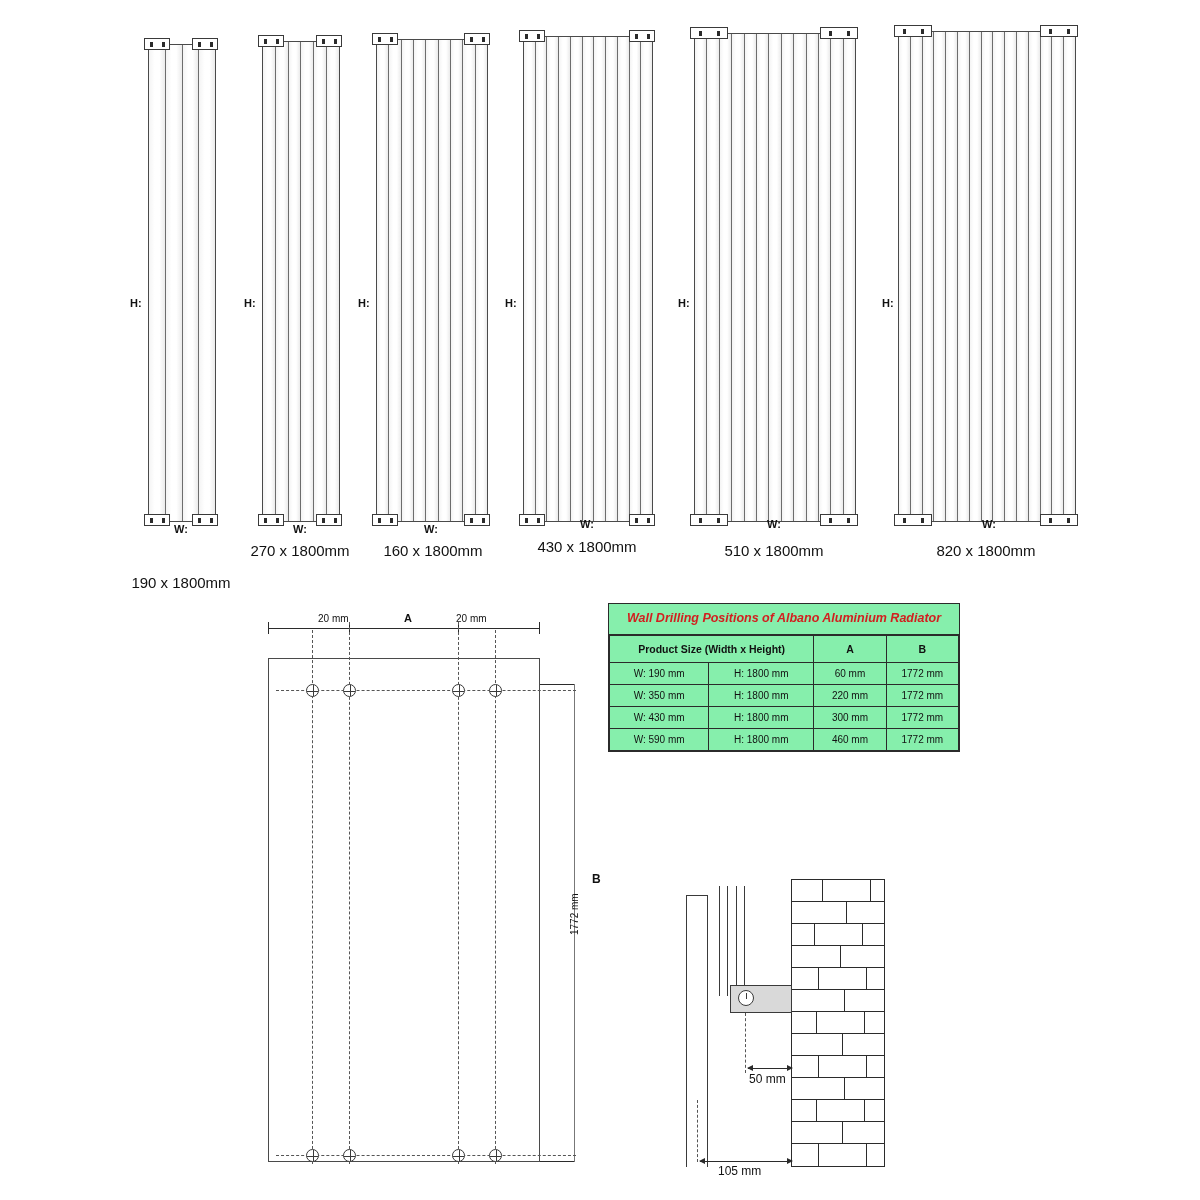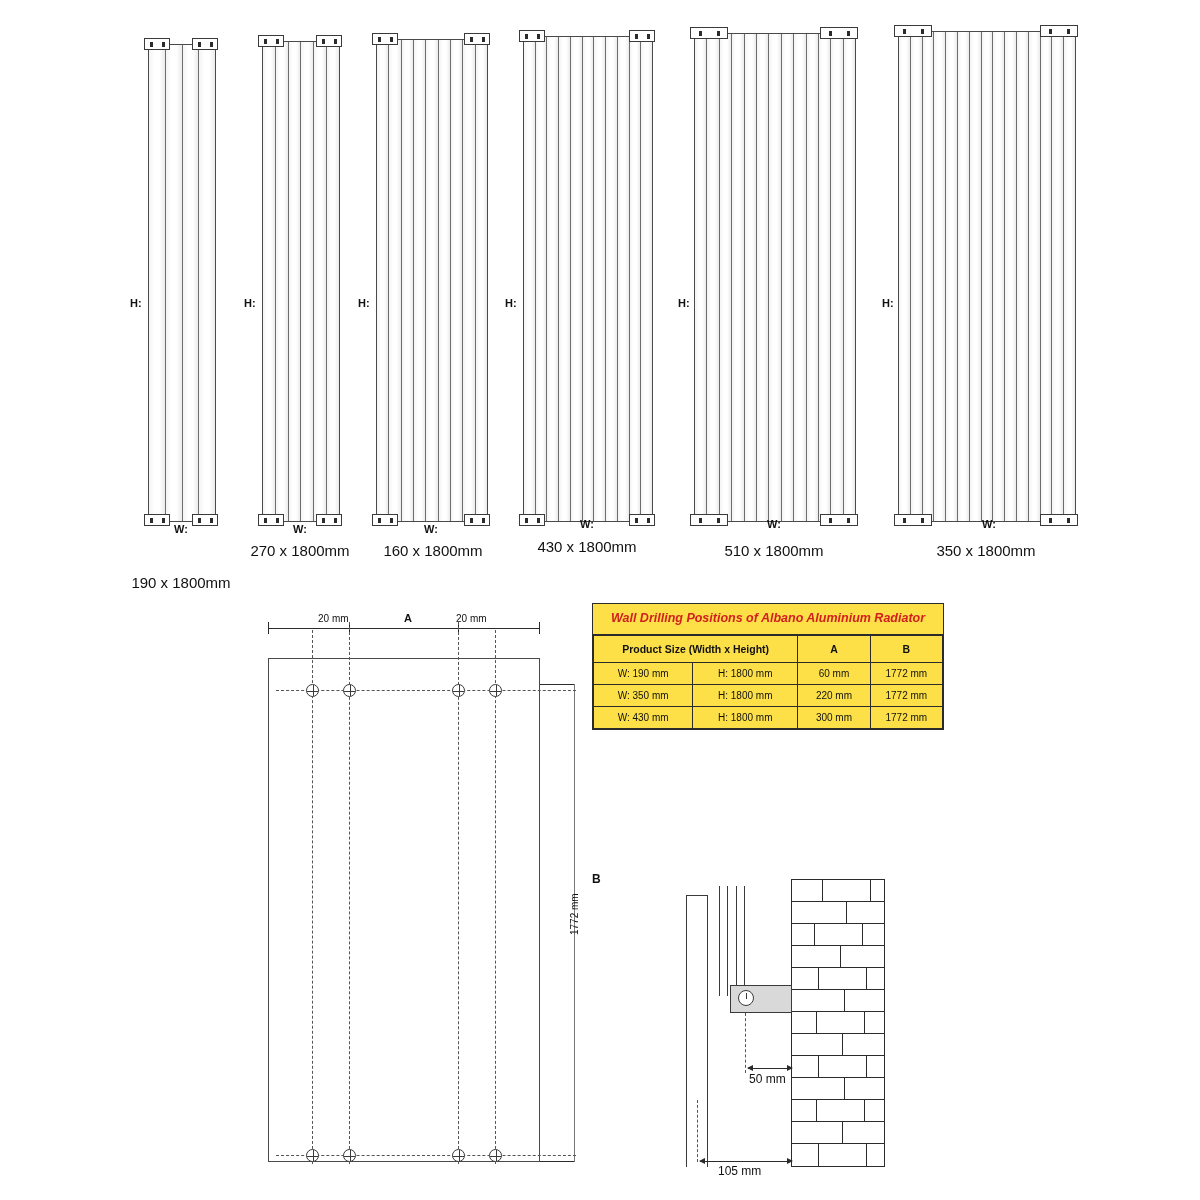--- a/index.html
+++ b/index.html
@@ -146,26 +146,26 @@
     height: 0;
   }
   .tick {
     position: absolute;
     border-left: 1px solid #2b2b2b;
   }
 
   
   .tbl-wrap {
     position: absolute;
-    left: 592px;
+    left: 608px;
     top: 603px;
     width: 352px;
     border: 1px solid #2b2b2b;
     box-sizing: border-box;
-    background: #fde047;
+    background: #86efac;
   }
   table.dt {
     border-collapse: collapse;
     width: 100%;
     font-size: 10px;
   }
   table.dt td, table.dt th {
     border: 1px solid #2b2b2b;
     padding: 5px 4px;
     text-align: center;
@@ -481,21 +481,21 @@
         <span class="dot"></span>
         <span class="dot"></span>
       </div>
     <div class="bracket bot right wide">
         <span class="dot"></span>
         <span class="dot"></span>
       </div>
   </div>
   <div class="h-label" style="left:882px; top:297px;">H:</div>
   <div class="w-label" style="left:962px; top:518px; width:54px;">W:</div>
-  <div class="size-label" style="left:912px; top:542px; width:148px;">350 x 1800mm</div>
+  <div class="size-label" style="left:912px; top:542px; width:148px;">820 x 1800mm</div>
 
   <div>
 
     <div class="arrow-line" style="left:268px; top:628px; width:272px;"></div>
     <div class="tick" style="left:268px; top:622px; height:12px;"></div>
     <div class="tick" style="left:349px; top:622px; height:12px;"></div>
     <div class="tick" style="left:458px; top:622px; height:12px;"></div>
     <div class="tick" style="left:539px; top:622px; height:12px;"></div>
 
     <div class="dim-text" style="left:318px; top:613px;">20 mm</div>
@@ -552,20 +552,26 @@
           <td>H: 1800 mm</td>
           <td>220 mm</td>
           <td>1772 mm</td>
         </tr>
         <tr>
           <td>W: 430 mm</td>
           <td>H: 1800 mm</td>
           <td>300 mm</td>
           <td>1772 mm</td>
         </tr>
+        <tr>
+          <td>W: 590 mm</td>
+          <td>H: 1800 mm</td>
+          <td>460 mm</td>
+          <td>1772 mm</td>
+        </tr>
       </tbody>
     </table>
   </div>
 
   <div>
 
     <div class="bricks" style="left:791px; top:879px; width:94px; height:288px;">
       <div class="brick-row">
           <div class="bseg" style="left:0;width:30px;"></div>
           <div class="bseg" style="left:30px;width:48px;"></div>

